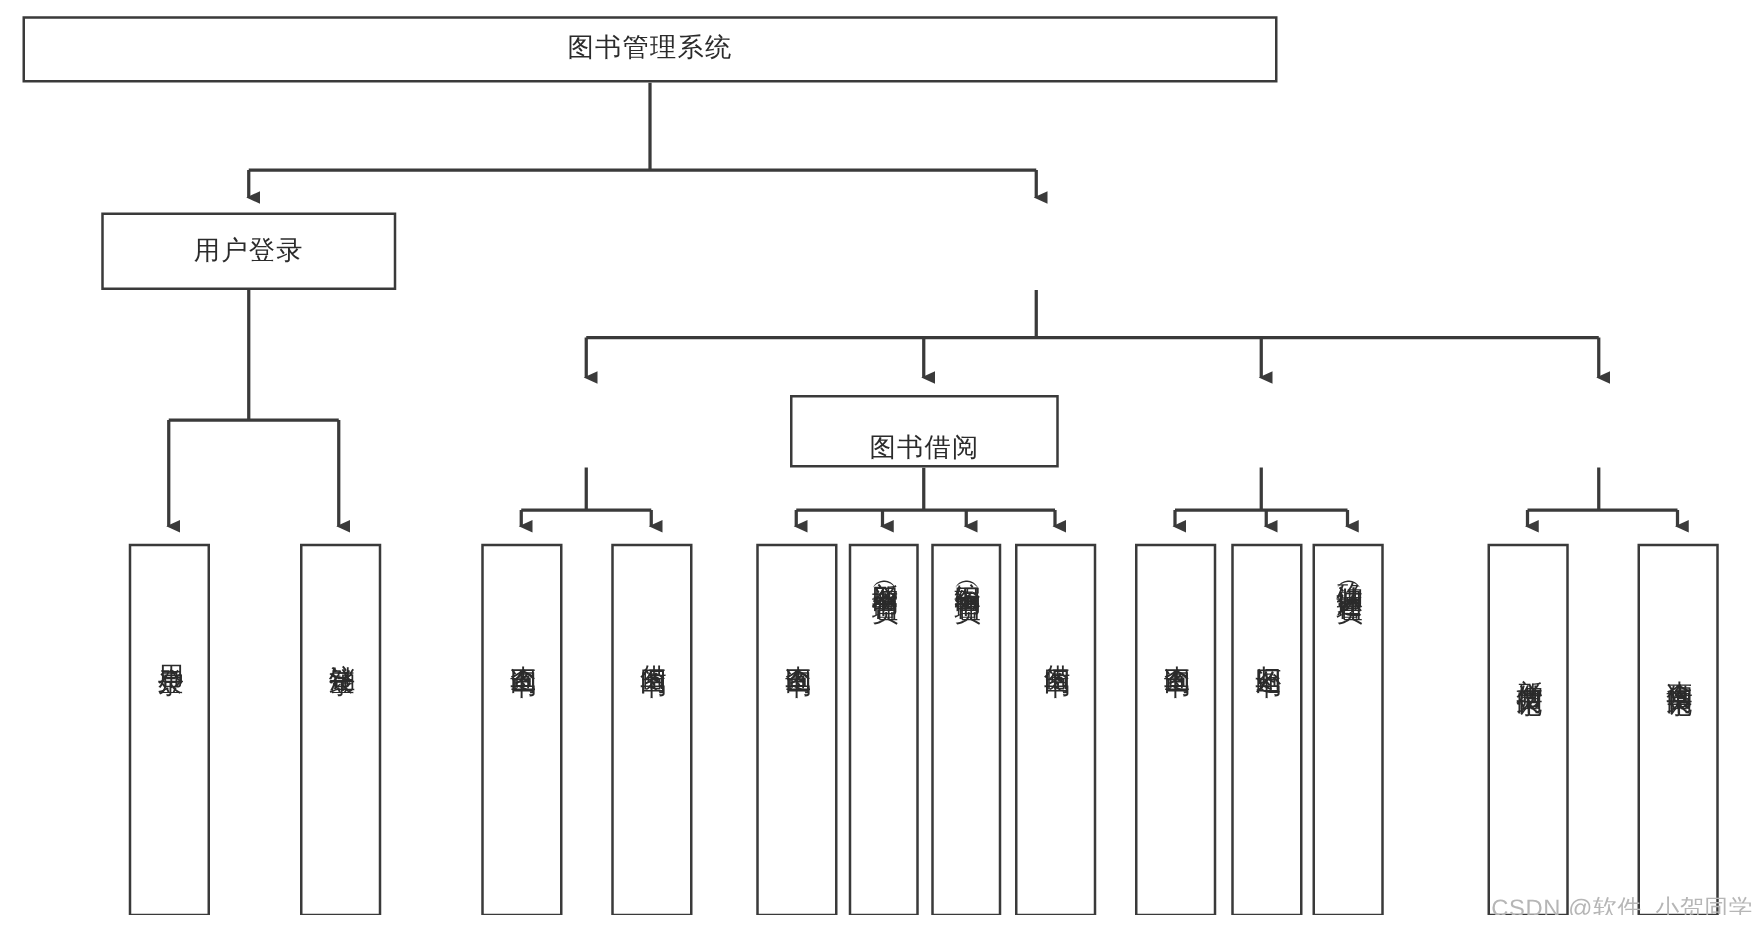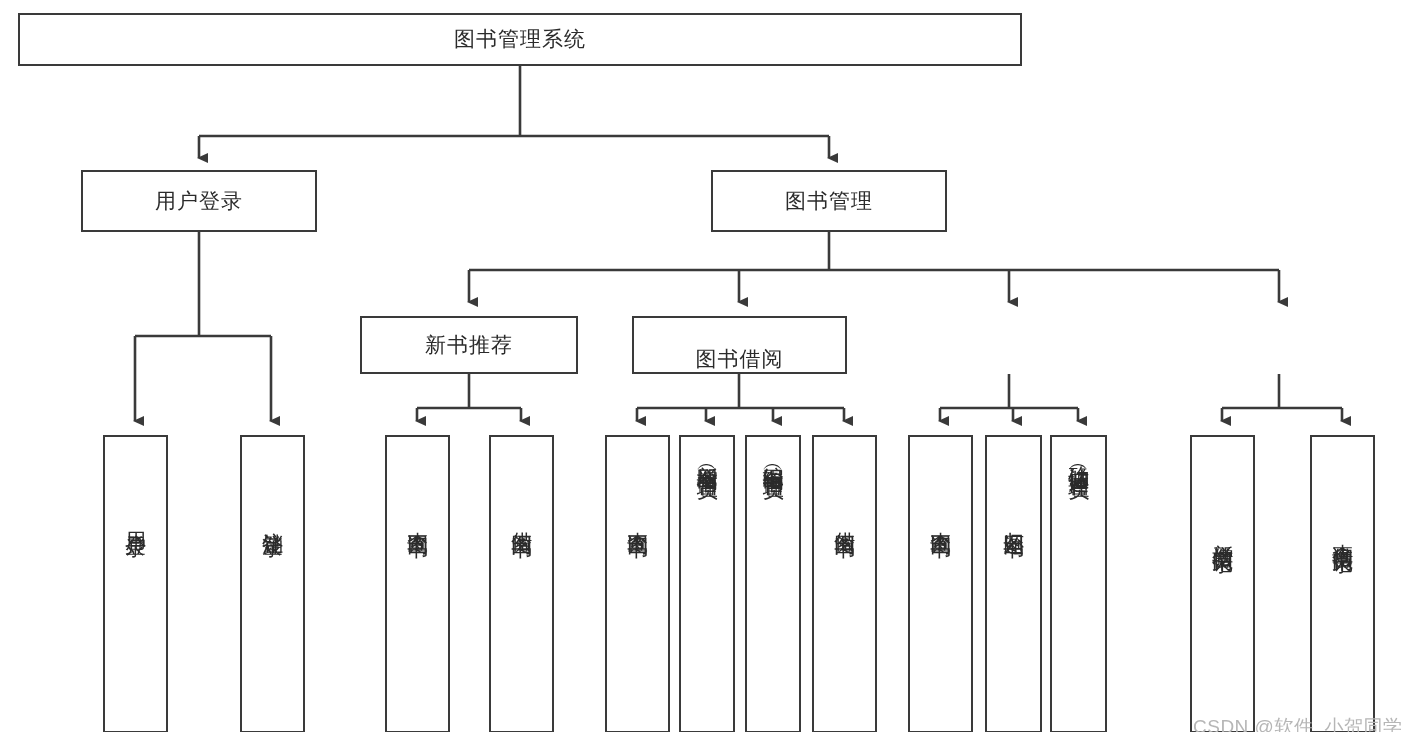--- a/index.html
+++ b/index.html
@@ -125,27 +125,21 @@
     </g>
   </svg>
 
   <div class="node" style="left:18px; top:13px; width:1004px; height:53px;">
     <span class="node-label">图书管理系统</span>
   </div>
 
   <div class="node" style="left:81px; top:170px; width:236px; height:62px;">
     <span class="node-label">用户登录</span>
   </div>
-  <div class="node" style="left:711px; top:170px; width:236px; height:62px;">
-    <span class="node-label">图书管理</span>
-  </div>
 
-  <div class="node" style="left:360px; top:316px; width:218px; height:58px;">
-    <span class="node-label">新书推荐</span>
-  </div>
   <div class="node" style="left:632px; top:316px; width:215px; height:58px;align-items:flex-end;">
     <span class="node-label">图书借阅</span>
   </div>
 
   <div class="node leaf mid" style="left:103px; top:435px; width:65px; height:298px;">
     <span class="node-label">用户登录</span>
   </div>
   <div class="node leaf mid" style="left:240px; top:435px; width:65px; height:298px;">
     <span class="node-label">注销登录</span>
   </div>

